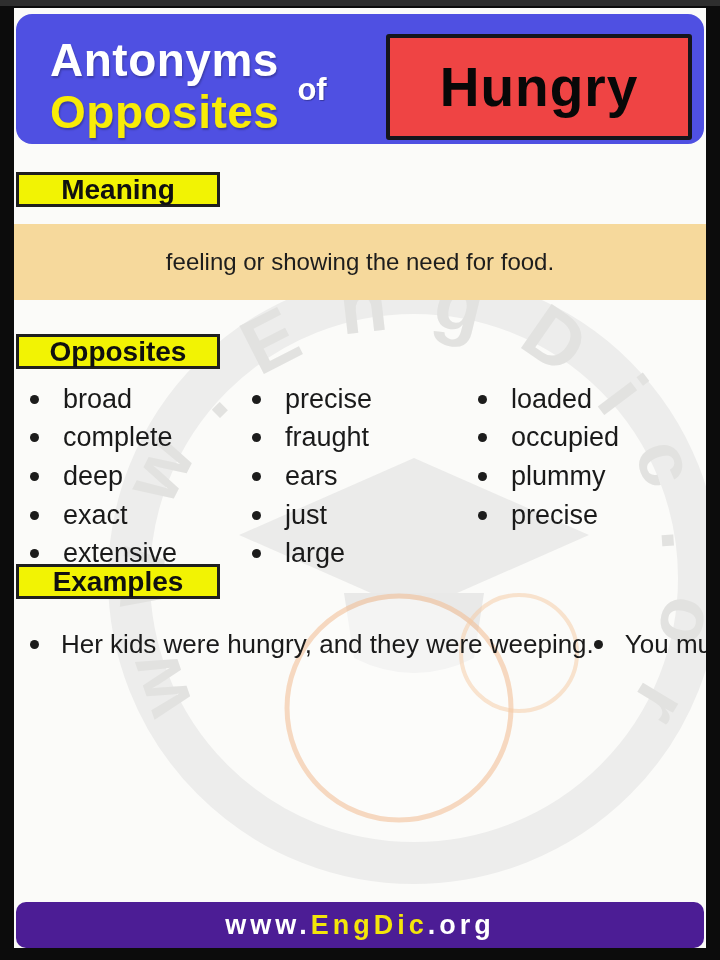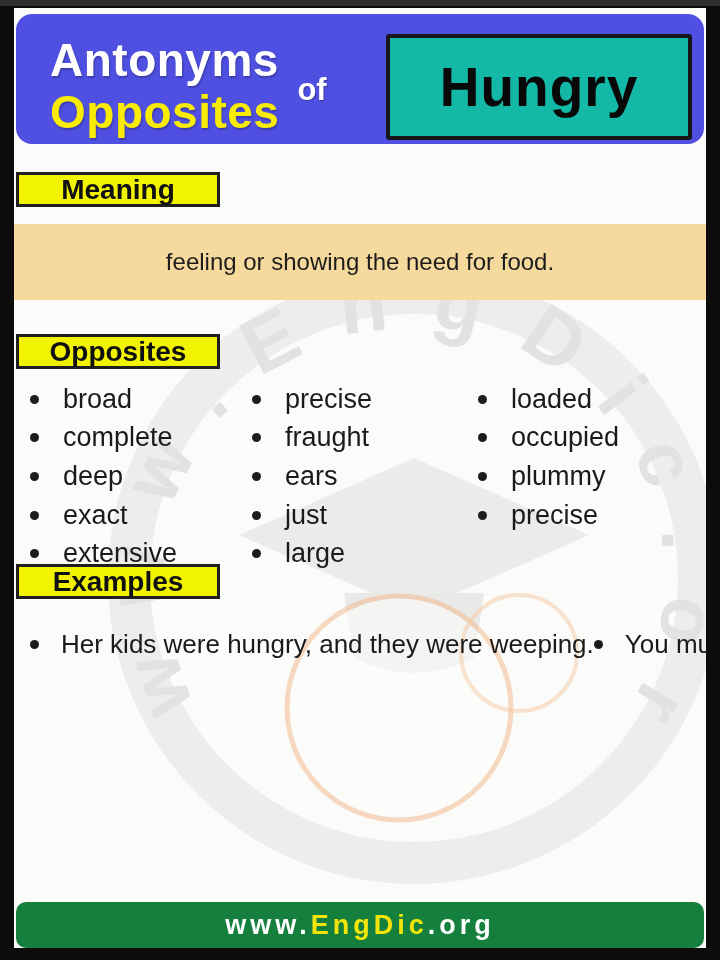--- a/index.html
+++ b/index.html
@@ -43,21 +43,21 @@
     text-shadow:1px 2px 2px rgba(0,0,0,.25);
   }
   .header-of{
     color:#ffffff;font-size:31px;font-weight:700;
     margin:6px 14px 0 18px;
     text-shadow:1px 1px 1px rgba(0,0,0,.3);
   }
   .word-box{
     margin-left:auto;
     width:298px;height:98px;
-    background:#14b8a6;
+    background:#ef4444;
     border:4px solid #15151c;
     border-radius:3px;
     display:flex;align-items:center;justify-content:center;
   }
   .word-box span{
     color:#080808;font-size:55px;font-weight:800;letter-spacing:1px;
   }
   
   .section-label{
     position:absolute;left:2px;width:204px;height:35px;
@@ -108,21 +108,21 @@
     height:37.5px;
     display:flex;align-items:center;
   }
   .example-item .dot{margin-right:22px;}
   .example-item span.example-label{
     font-size:26px;color:#1a1a1a;white-space:nowrap;
   }
   
   .footer-bar{
     position:absolute;left:2px;right:2px;top:894px;height:46px;
-    background:#15803d;
+    background:#4c1d95;
     border-radius:10px;
     display:flex;align-items:center;justify-content:center;
   }
   .footer-bar span{
     font-size:27px;font-weight:700;letter-spacing:4px;
   }
   .footer-www,.footer-org{color:#ffffff;}
   .footer-brand{color:#f3e50a;}
 </style>
 </head>

